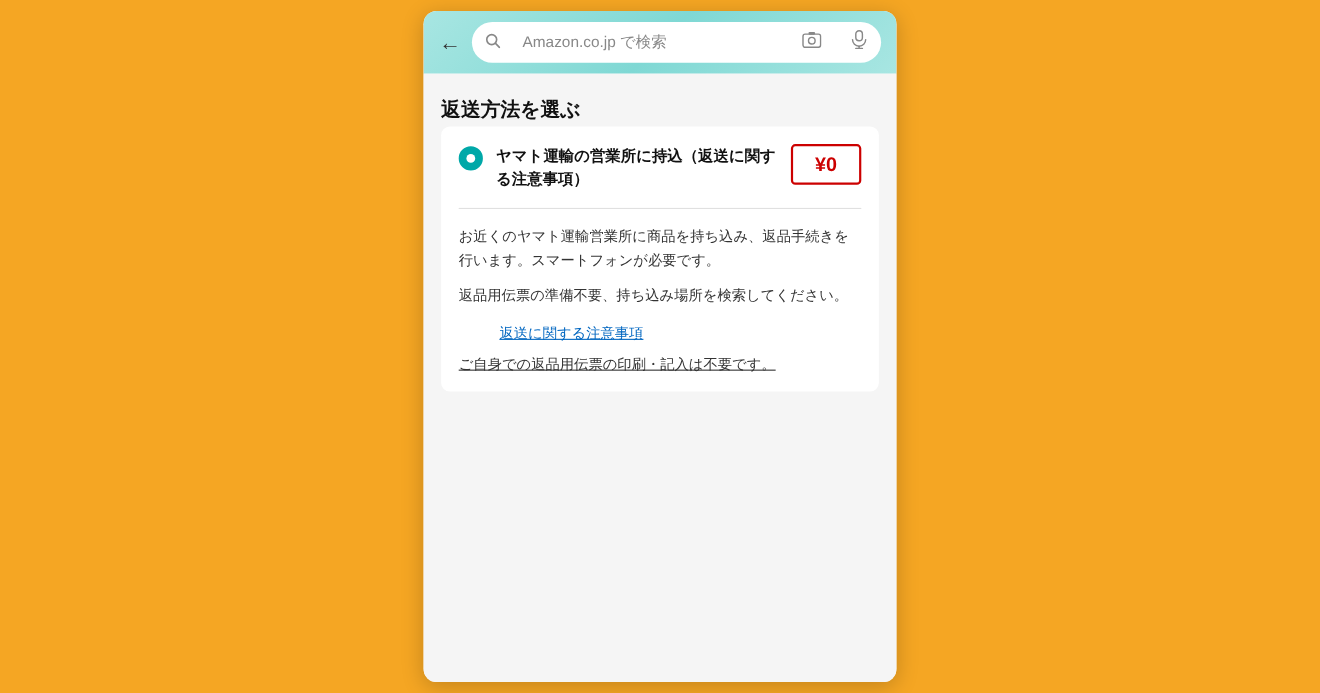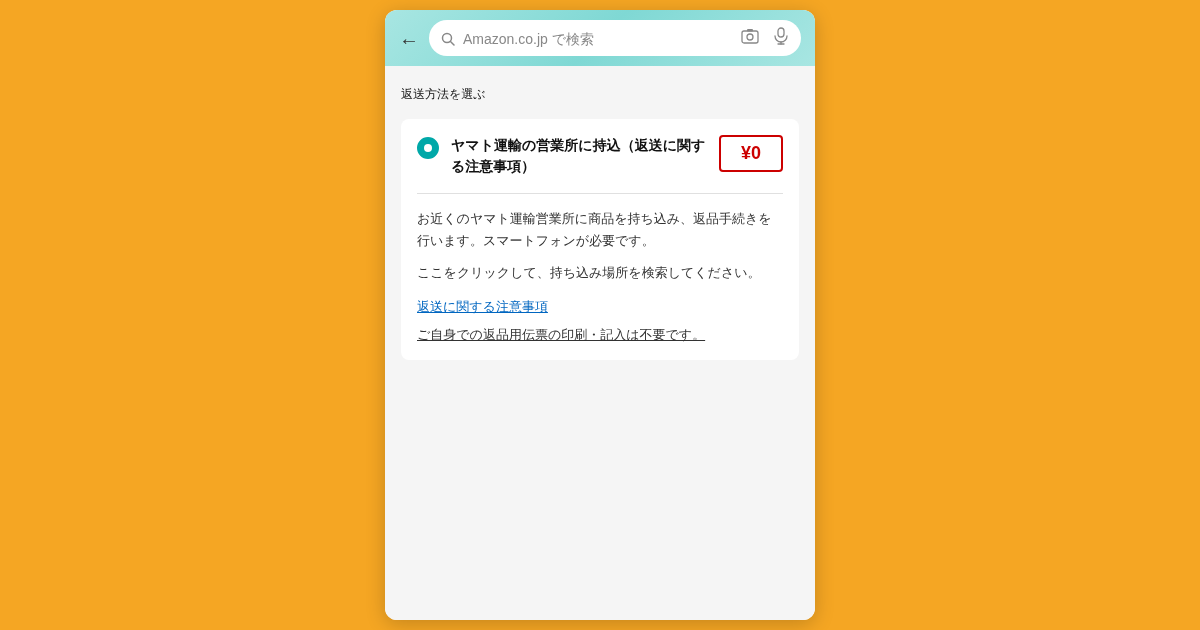--- a/index.html
+++ b/index.html
@@ -40,23 +40,23 @@
       cursor: pointer;
       font-weight: 300;
       line-height: 1;
     }
 
     .search-bar {
       flex: 1;
       background: white;
       border-radius: 22px;
       display: flex;
-      align-items: flex-end;
+      align-items: center;
       padding: 7px 12px;
-      gap: 8px;
+      gap: 20px;
     }
 
     .search-icon-svg {
       color: #666;
       font-size: 14px;
       flex-shrink: 0;
     }
 
     .search-text {
       flex: 1;
@@ -78,24 +78,24 @@
 
     
     .page-content {
       flex: 1;
       overflow-y: auto;
       background: #f5f5f5;
       padding: 20px 16px;
     }
 
     .page-title {
-      font-size: 12px;
-      font-weight: normal;
+      font-size: 18px;
+      font-weight: bold;
       color: #111;
-      margin-bottom: 16px;
+      margin-bottom: 4px;
     }
 
     
     .method-card {
       background: white;
       border-radius: 8px;
       padding: 0;
       overflow: hidden;
     }
 
@@ -174,20 +174,21 @@
       margin-bottom: 14px;
     }
 
     .notice-link {
       color: #0066C0;
       font-size: 13px;
       text-decoration: underline;
       display: block;
       margin-bottom: 8px;
       cursor: pointer;
+      margin-left: 37px;
     }
 
     .notice-text {
       font-size: 13px;
       color: #333;
       line-height: 1.7;
       text-decoration: underline;
     }
   </style>
 </head>
@@ -243,21 +244,21 @@
         </div>
 
       </div>
 
       <div class="divider"></div>
 
       <div class="method-description">
 
         <p class="description-text">お近くのヤマト運輸営業所に商品を持ち込み、返品手続きを行います。スマートフォンが必要です。</p>
 
-        <p class="click-text">ここをクリックして、持ち込み場所を検索してください。</p>
+        <p class="click-text">返品用伝票の準備不要、持ち込み場所を検索してください。</p>
 
         <a class="notice-link">返送に関する注意事項</a>
 
         <p class="notice-text">ご自身での返品用伝票の印刷・記入は不要です。</p>
 
       </div>
 
     </div>
 
   </div>

